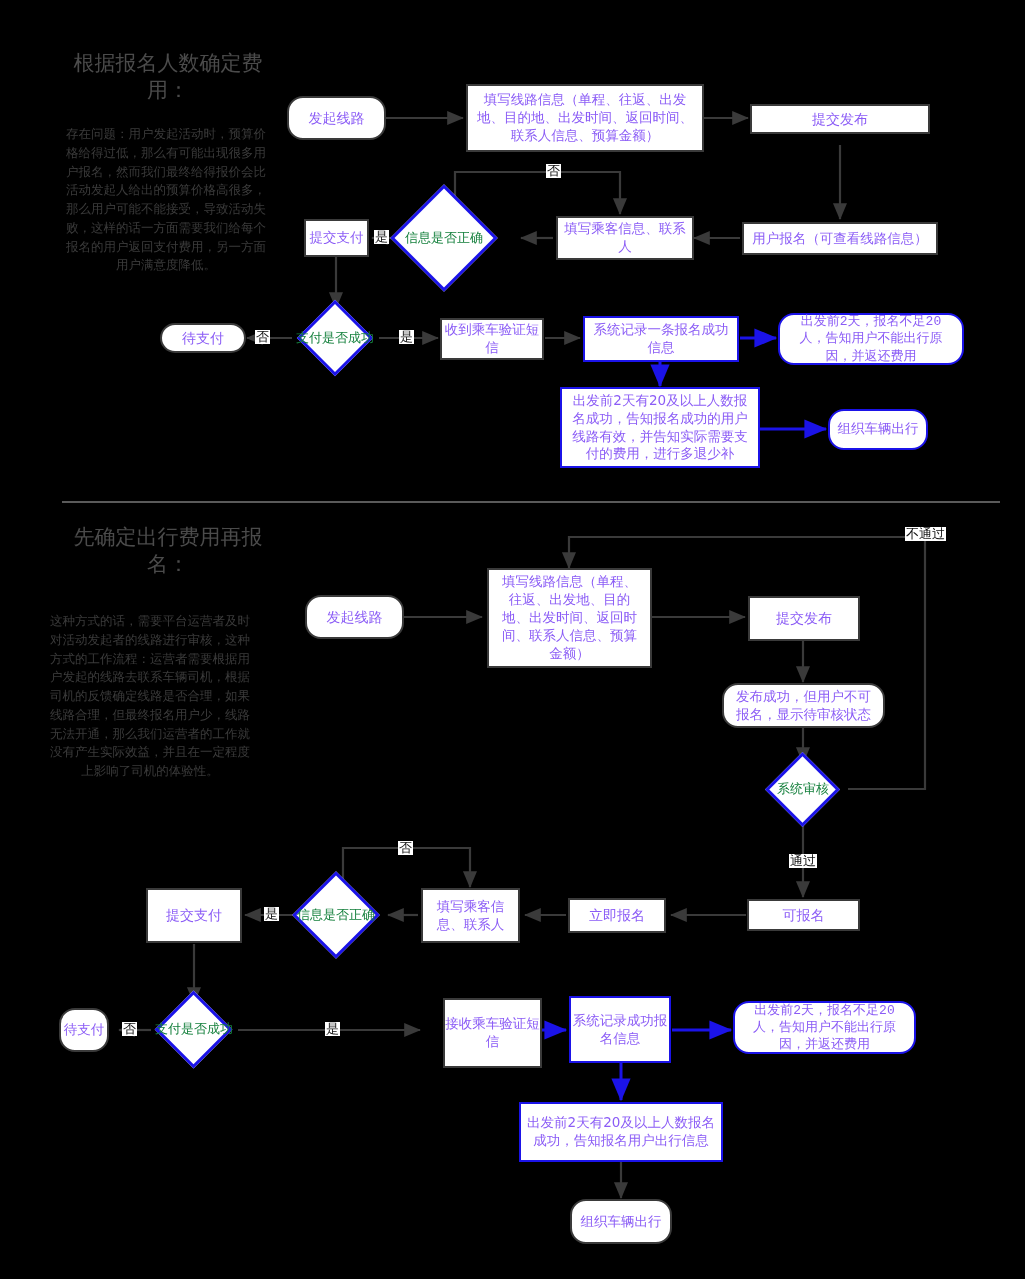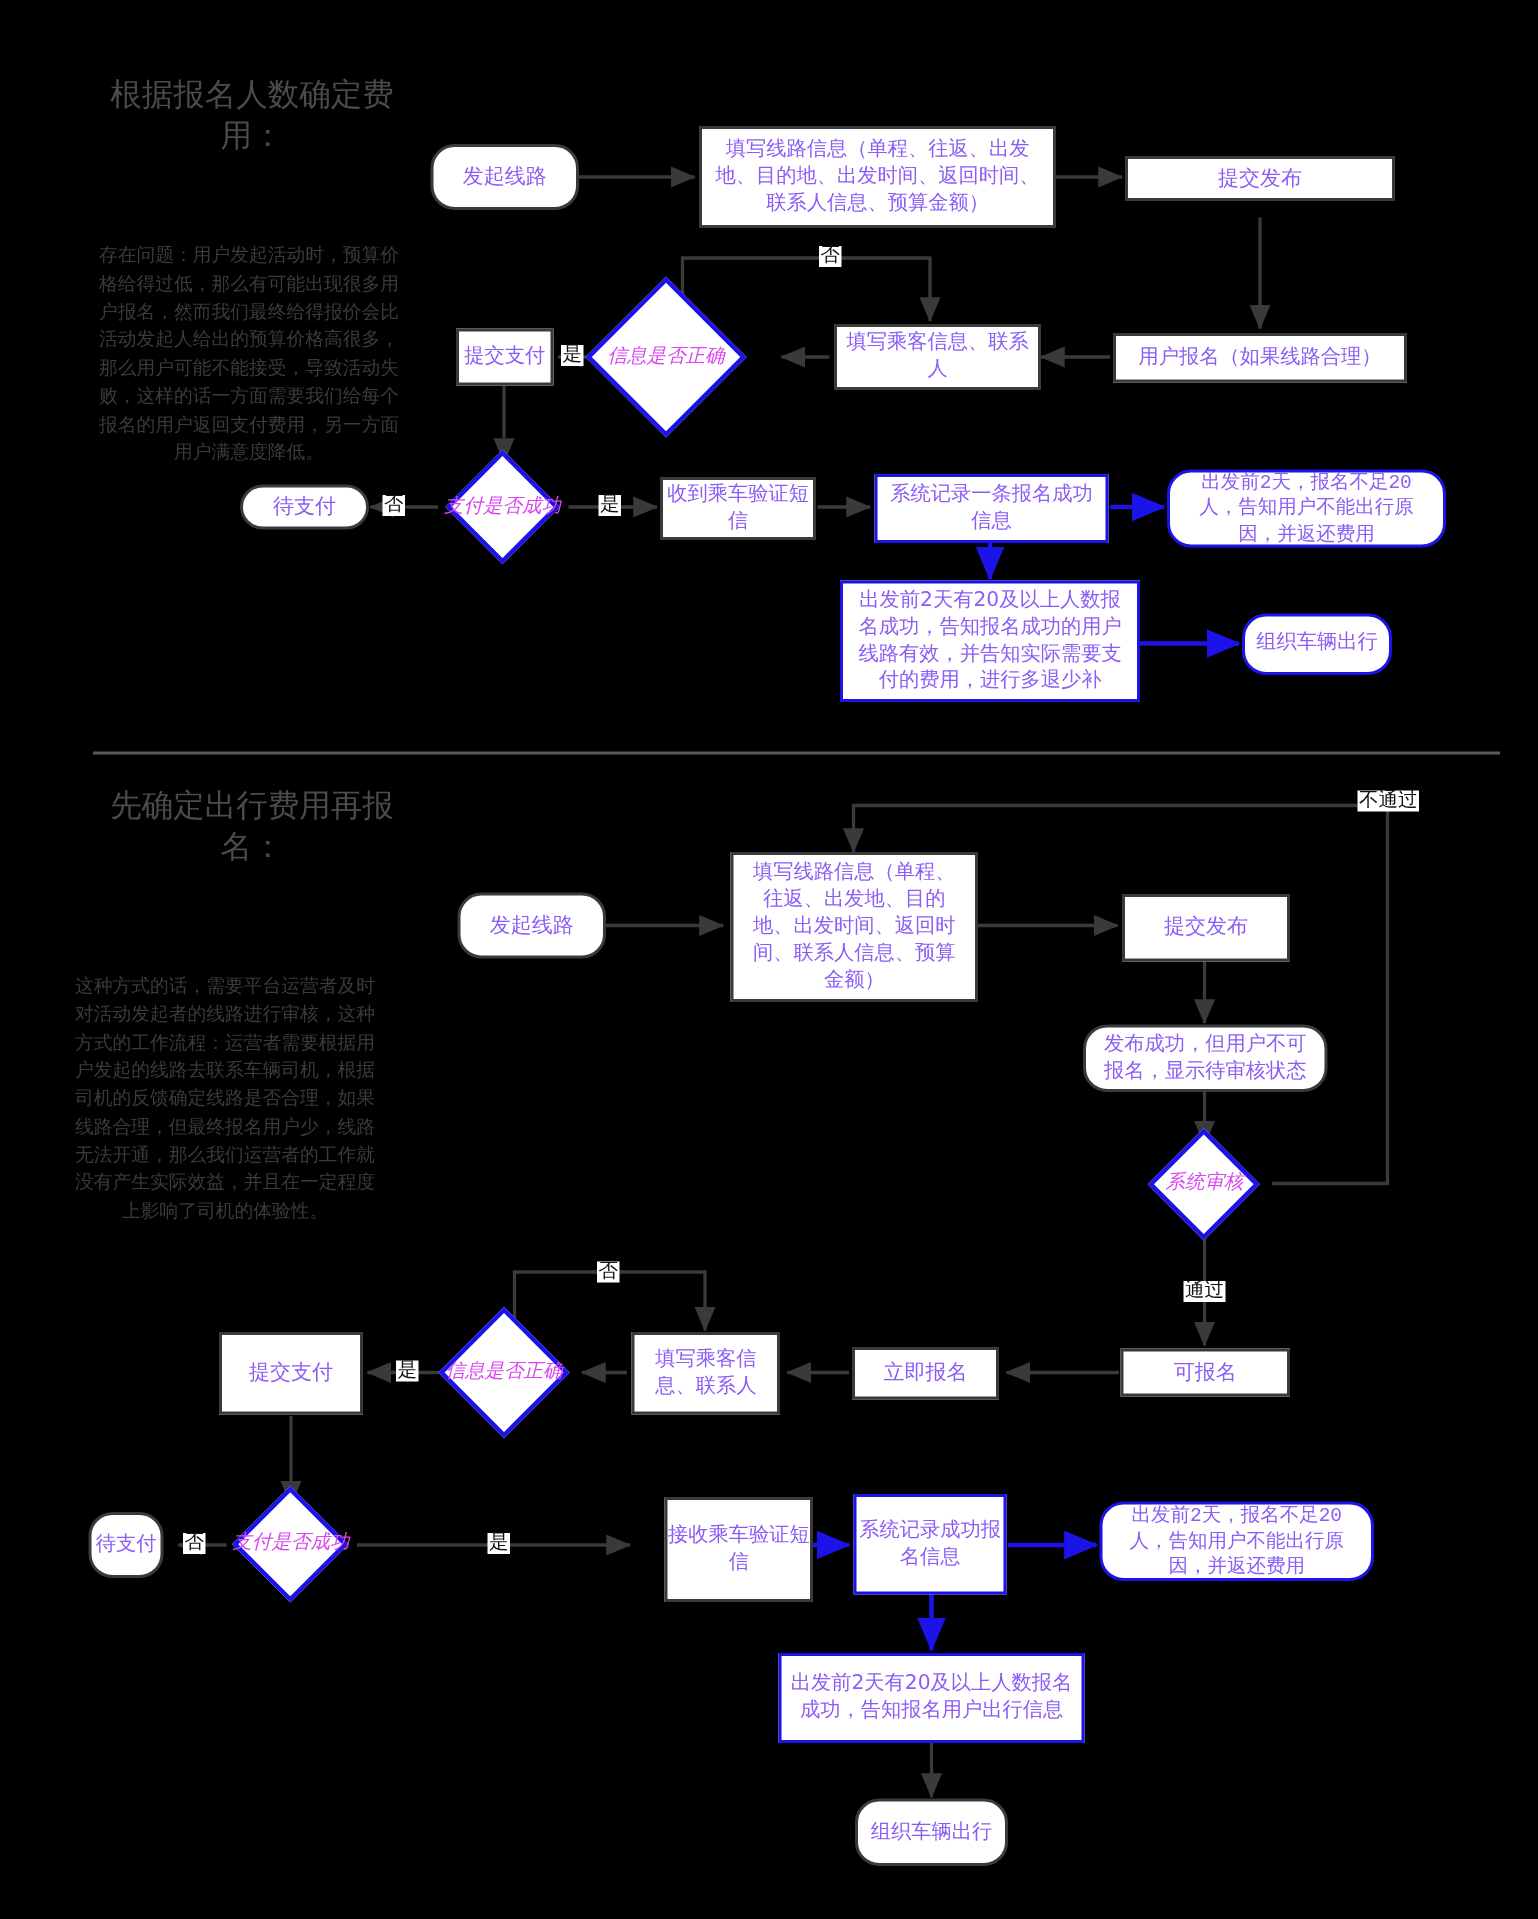--- a/index.html
+++ b/index.html
@@ -17,29 +17,29 @@
   .round{border:2px solid #3a3a3a;border-radius:16px;}
   .round-blue{border:2px solid #1b13e8;border-radius:16px;font-family:Liberation Mono, monospace;}
 
   
   .dia{position:absolute;}
   .dia .shape{position:absolute;left:0;top:0;width:100%;height:100%;
               background:#fff;border:3px solid #1b13e8;box-sizing:border-box;
               transform:rotate(45deg);}
   .dia .lbl{position:absolute;left:0;top:0;width:100%;height:100%;
             display:flex;align-items:center;justify-content:center;
-            text-align:center;color:#d946ef;line-height:1.28;z-index:2;font-style:italic;}
+            text-align:center;color:#15803d;line-height:1.28;z-index:2;}
 
   
   .elabel{position:absolute;background:#fff;color:#111;
           padding:0 1px;line-height:1.1;z-index:5;white-space:nowrap;}
 
   
   .sec-title{position:absolute;color:#4b4b4b;text-align:center;line-height:1.3;}
-  .sec-body{position:absolute;color:#3b3b3b;text-align:center;line-height:1.5;margin-top:36px;}
+  .sec-body{position:absolute;color:#3b3b3b;text-align:center;line-height:1.5;}
   .divider{position:absolute;background:#5a5a5a;height:2px;}
 </style>
 </head>
 <body>
 
 <div class="canvas">
 
   <svg class="edges" viewBox="0 0 1025 1279">
     <defs>
       <marker id="ag" markerWidth="9" markerHeight="9" refX="7.2" refY="3.2" orient="auto">
@@ -112,21 +112,21 @@
 
   <div class="sec-title" style="left:64px;top:50px;width:208px;font-size:21px;">根据报名人数确定费用：</div>
   <div class="sec-body" style="left:66px;top:125px;width:200px;font-size:12.5px;">存在问题：用户发起活动时，预算价格给得过低，那么有可能出现很多用户报名，然而我们最终给得报价会比活动发起人给出的预算价格高很多，那么用户可能不能接受，导致活动失败，这样的话一方面需要我们给每个报名的用户返回支付费用，另一方面用户满意度降低。</div>
 
   <div class="node round" style="left:287px;top:96px;width:99px;height:44px;font-size:14px;">发起线路</div>
 
   <div class="node rect" style="left:466px;top:84px;width:238px;height:68px;font-size:13.5px;padding:2px 8px;">填写线路信息（单程、往返、出发地、目的地、出发时间、返回时间、联系人信息、预算金额）</div>
 
   <div class="node rect" style="left:750px;top:104px;width:180px;height:30px;font-size:14px;">提交发布</div>
 
-  <div class="node rect" style="left:742px;top:222px;width:196px;height:33px;font-size:13.5px;padding:0 4px;">用户报名（如果线路合理）</div>
+  <div class="node rect" style="left:742px;top:222px;width:196px;height:33px;font-size:13.5px;padding:0 4px;">用户报名（可查看线路信息）</div>
 
   <div class="node rect" style="left:556px;top:216px;width:138px;height:44px;font-size:13.5px;padding:0 5px;">填写乘客信息、联系人</div>
 
   <div class="dia" style="left:406px;top:200px;width:76px;height:76px;">
     <div class="shape"></div>
     <div class="lbl" style="font-size:13px;width:106px;left:-15px;">信息是否正确</div>
   </div>
 
   <div class="node rect" style="left:304px;top:219px;width:65px;height:38px;font-size:13.5px;">提交支付</div>
 

